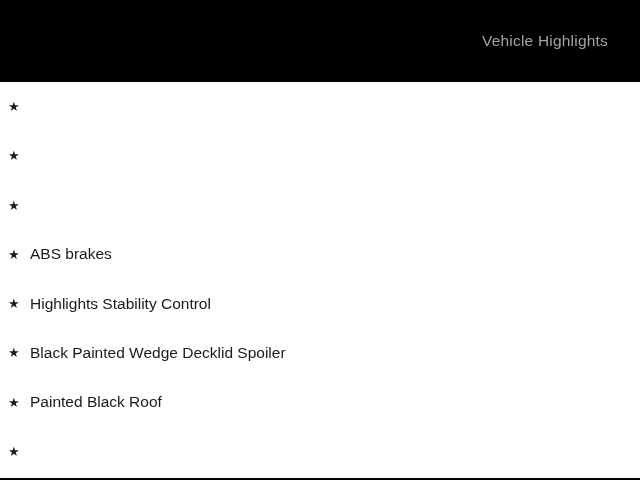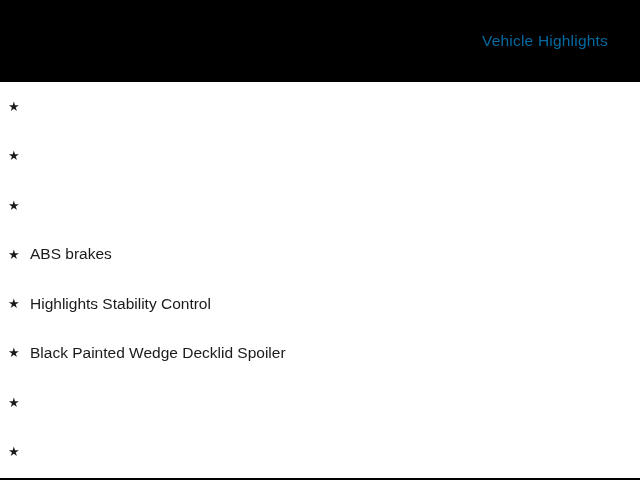--- a/index.html
+++ b/index.html
@@ -18,21 +18,21 @@
   }
   .header {
     height: 82px;
     background: #000000;
     display: flex;
     align-items: center;
     justify-content: flex-end;
     padding-right: 32px;
   }
   .header .title {
-    color: #0369a1;
+    color: #a3a3a3;
     font-size: 15.5px;
     font-weight: 400;
     letter-spacing: 0.2px;
   }
   ul.features {
     list-style: none;
   }
   li.feature {
     height: 49.25px;
     display: flex;
@@ -93,20 +93,21 @@
     <span class="label">Highlights Stability Control</span>
   </li>
 
   <li class="feature">
     <span class="star">★</span>
     <span class="label">Black Painted Wedge Decklid Spoiler</span>
   </li>
 
   <li class="feature">
     <span class="star">★</span>
+    <span class="label">Painted Black Roof</span>
   </li>
 
   <li class="feature">
     <span class="star">★</span>
   </li>
 </ul>
 
   <div class="bottom-rule"></div>
 
 </div>

